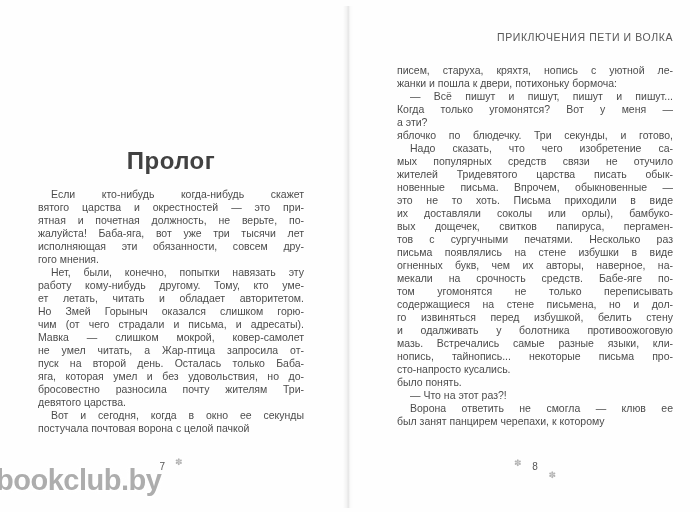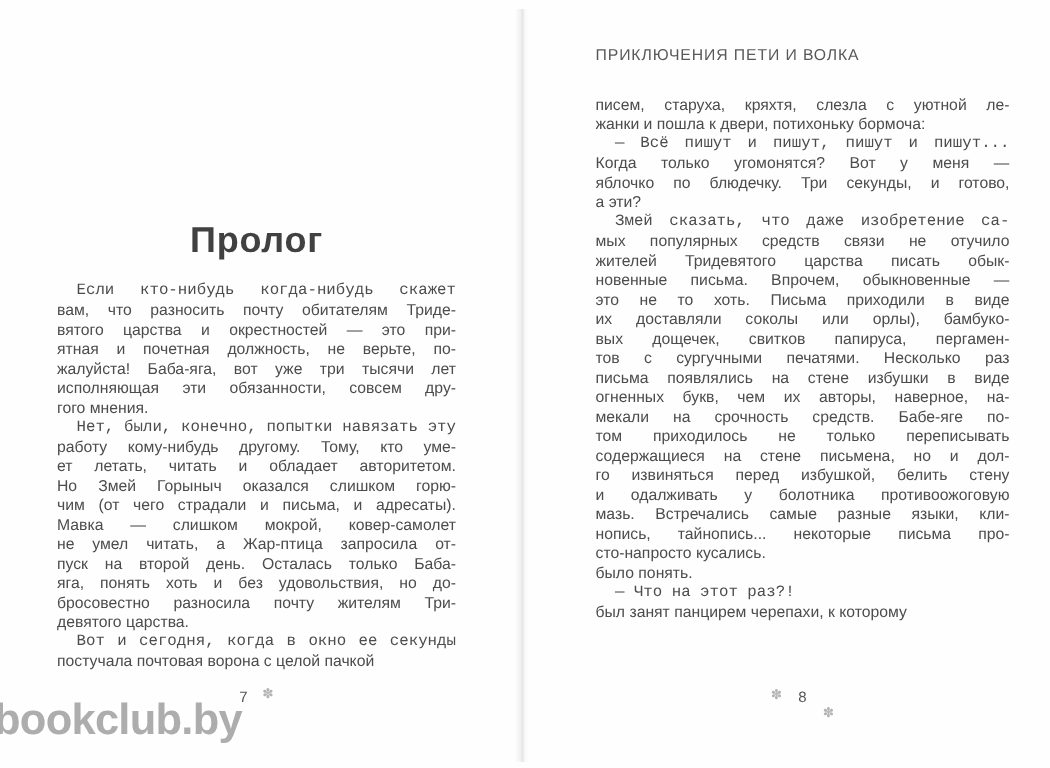--- a/index.html
+++ b/index.html
@@ -11,27 +11,27 @@
     background:linear-gradient(to right,rgba(0,0,0,0) 0%,rgba(0,0,0,0.05) 40%,rgba(0,0,0,0.10) 52%,rgba(0,0,0,0.02) 70%,rgba(0,0,0,0) 100%);}
 
   .page{position:absolute;color:#4c4c4c;}
   .page-left{left:38px;top:148px;width:266px;}
   .page-right{left:397px;top:30px;width:276px;}
 
   .chapter{margin:0 0 14px 0;font-size:24px;line-height:26px;font-weight:bold;
     text-align:center;color:#414141;letter-spacing:0.5px;}
 
   .running-header{font-size:10.5px;line-height:14px;letter-spacing:0.6px;
-    text-align:left;color:#585858;margin-bottom:20px;}
+    text-align:right;color:#585858;margin-bottom:20px;}
 
   .body-text{font-size:10.5px;line-height:13px;color:#4c4c4c;}
   .para{margin:0;}
   .tline{text-align:justify;text-align-last:justify;height:13px;overflow:hidden;}
   .tline.plast{text-align-last:left;}
-  .tline.pfirst{padding-left:13px;font-family:Liberation Mono, monospace;}
+  .tline.pfirst{padding-left:13px;}
 
   .footer{position:absolute;top:460px;text-align:center;font-size:10px;color:#555;}
   .footer-left{left:38px;width:266px;}
   .footer-right{left:397px;width:276px;}
   .pnum{display:inline-block;vertical-align:middle;}
   .orn{display:inline-block;font-size:9px;color:#b3b3b3;vertical-align:middle;}
   .orn-right{margin-left:7px;transform:translateY(-4px);}
   .orn-up{margin-right:8px;transform:translateY(-3px);}
   .orn-down{margin-left:8px;transform:translateY(9px);}
 
@@ -44,87 +44,87 @@
 
 <div class="screen">
 
   <div class="gutter"></div>
 
   <div class="page page-left">
     <h1 class="chapter">Пролог</h1>
     <div class="body-text">
         <div class="para">
           <div class="tline pfirst">Если кто-нибудь когда-нибудь скажет</div>
-          <div class="tline">вам, что разносить почту обитателям Триде-</div>
           <div class="tline">вятого царства и окрестностей — это при-</div>
           <div class="tline">ятная и почетная должность, не верьте, по-</div>
           <div class="tline">жалуйста! Баба-яга, вот уже три тысячи лет</div>
           <div class="tline">исполняющая эти обязанности, совсем дру-</div>
           <div class="tline plast">гого мнения.</div>
         </div>
         <div class="para">
           <div class="tline pfirst">Нет, были, конечно, попытки навязать эту</div>
           <div class="tline">работу кому-нибудь другому. Тому, кто уме-</div>
           <div class="tline">ет летать, читать и обладает авторитетом.</div>
           <div class="tline">Но Змей Горыныч оказался слишком горю-</div>
           <div class="tline">чим (от чего страдали и письма, и адресаты).</div>
           <div class="tline">Мавка — слишком мокрой, ковер-самолет</div>
           <div class="tline">не умел читать, а Жар-птица запросила от-</div>
           <div class="tline">пуск на второй день. Осталась только Баба-</div>
-          <div class="tline">яга, понять хоть и без удовольствия, но до-</div>
+          <div class="tline">яга, которая умел и без удовольствия, но до-</div>
           <div class="tline">бросовестно разносила почту жителям Три-</div>
           <div class="tline plast">девятого царства.</div>
         </div>
         <div class="para">
           <div class="tline pfirst">Вот и сегодня, когда в окно ее секунды</div>
           <div class="tline plast">постучала почтовая ворона с целой пачкой</div>
         </div>
       </div>
   </div>
 
   <div class="page page-right">
     <div class="running-header">ПРИКЛЮЧЕНИЯ ПЕТИ И ВОЛКА</div>
     <div class="body-text">
         <div class="para">
-          <div class="tline">писем, старуха, кряхтя, слезла с уютной ле-</div>
+          <div class="tline">писем, старуха, кряхтя, нопись с уютной ле-</div>
           <div class="tline plast">жанки и пошла к двери, потихоньку бормоча:</div>
         </div>
         <div class="para">
           <div class="tline pfirst">— Всё пишут и пишут, пишут и пишут...</div>
           <div class="tline">Когда только угомонятся? Вот у меня —</div>
+          <div class="tline plast">а эти?</div>
           <div class="tline">яблочко по блюдечку. Три секунды, и готово,</div>
-          <div class="tline plast">а эти?</div>
         </div>
         <div class="para">
-          <div class="tline pfirst">Змей сказать, что даже изобретение са-</div>
+          <div class="tline pfirst">Надо сказать, что чего изобретение са-</div>
           <div class="tline">мых популярных средств связи не отучило</div>
           <div class="tline">жителей Тридевятого царства писать обык-</div>
           <div class="tline">новенные письма. Впрочем, обыкновенные —</div>
           <div class="tline">это не то хоть. Письма приходили в виде</div>
           <div class="tline">их доставляли соколы или орлы), бамбуко-</div>
           <div class="tline">вых дощечек, свитков папируса, пергамен-</div>
           <div class="tline">тов с сургучными печатями. Несколько раз</div>
           <div class="tline">письма появлялись на стене избушки в виде</div>
           <div class="tline">огненных букв, чем их авторы, наверное, на-</div>
           <div class="tline">мекали на срочность средств. Бабе-яге по-</div>
-          <div class="tline">том приходилось не только переписывать</div>
+          <div class="tline">том угомонятся не только переписывать</div>
           <div class="tline">содержащиеся на стене письмена, но и дол-</div>
           <div class="tline">го извиняться перед избушкой, белить стену</div>
           <div class="tline">и одалживать у болотника противоожоговую</div>
           <div class="tline">мазь. Встречались самые разные языки, кли-</div>
           <div class="tline">нопись, тайнопись... некоторые письма про-</div>
           <div class="tline plast">сто-напросто кусались.</div>
         </div>
         <div class="para">
           <div class="tline plast">было понять.</div>
         </div>
         <div class="para">
           <div class="tline plast pfirst">— Что на этот раз?!</div>
         </div>
         <div class="para">
+          <div class="tline pfirst">Ворона ответить не смогла — клюв ее</div>
           <div class="tline plast">был занят панцирем черепахи, к которому</div>
         </div>
       </div>
   </div>
 
   <div class="footer footer-left">
     <span class="pnum">7</span>
     <span class="orn orn-right">✽</span>
   </div>
 

